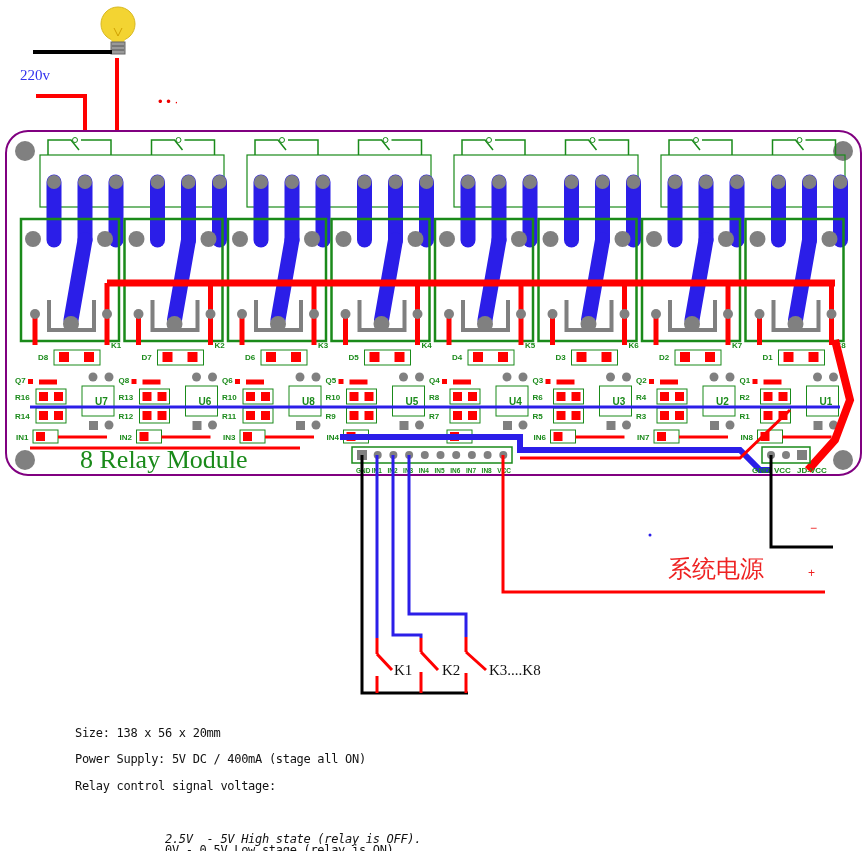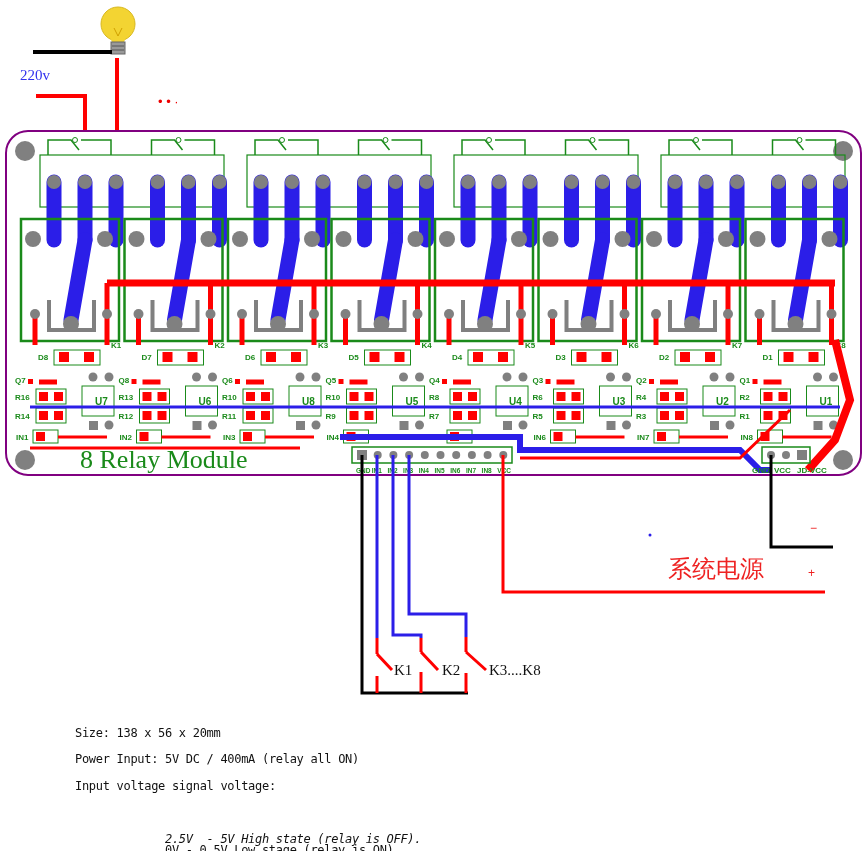--- a/index.html
+++ b/index.html
@@ -479,16 +479,16 @@
     <line x1="466" y1="637" x2="466" y2="652" stroke="#ff0000" stroke-width="3"></line>
     <line x1="466" y1="652" x2="486" y2="670" stroke="#ff0000" stroke-width="3"></line>
     <line x1="466" y1="673" x2="466" y2="693" stroke="#ff0000" stroke-width="3"></line>
   </g>
   <text x="394" y="675" font-family="Liberation Serif, serif" font-size="15" fill="#111">K1</text>
   <text x="442" y="675" font-family="Liberation Serif, serif" font-size="15" fill="#111">K2</text>
   <text x="489" y="675" font-family="Liberation Serif, serif" font-size="15" fill="#111">K3....K8</text>
 </svg>
 
 <div class="spec" style="left:27px;top:726px;">Size: 138 x 56 x 20mm</div>
-<div class="spec" style="left:27px;top:752px;">Power Input: 5V DC / 400mA (relay all ON)</div>
-<div class="spec" style="left:27px;top:779px;">Input voltage signal voltage:</div>
+<div class="spec" style="left:27px;top:752px;">Power Supply: 5V DC / 400mA (stage all ON)</div>
+<div class="spec" style="left:27px;top:779px;">Relay control signal voltage:</div>
 <div class="spec" style="left:117px;top:843px;text-decoration:underline;">0V - 0.5V Low stage (relay is ON)</div>
 <div class="spec" style="left:117px;top:832px;font-style:italic;">2.5V  - 5V High state (relay is OFF).</div>
 
 </body></html>

